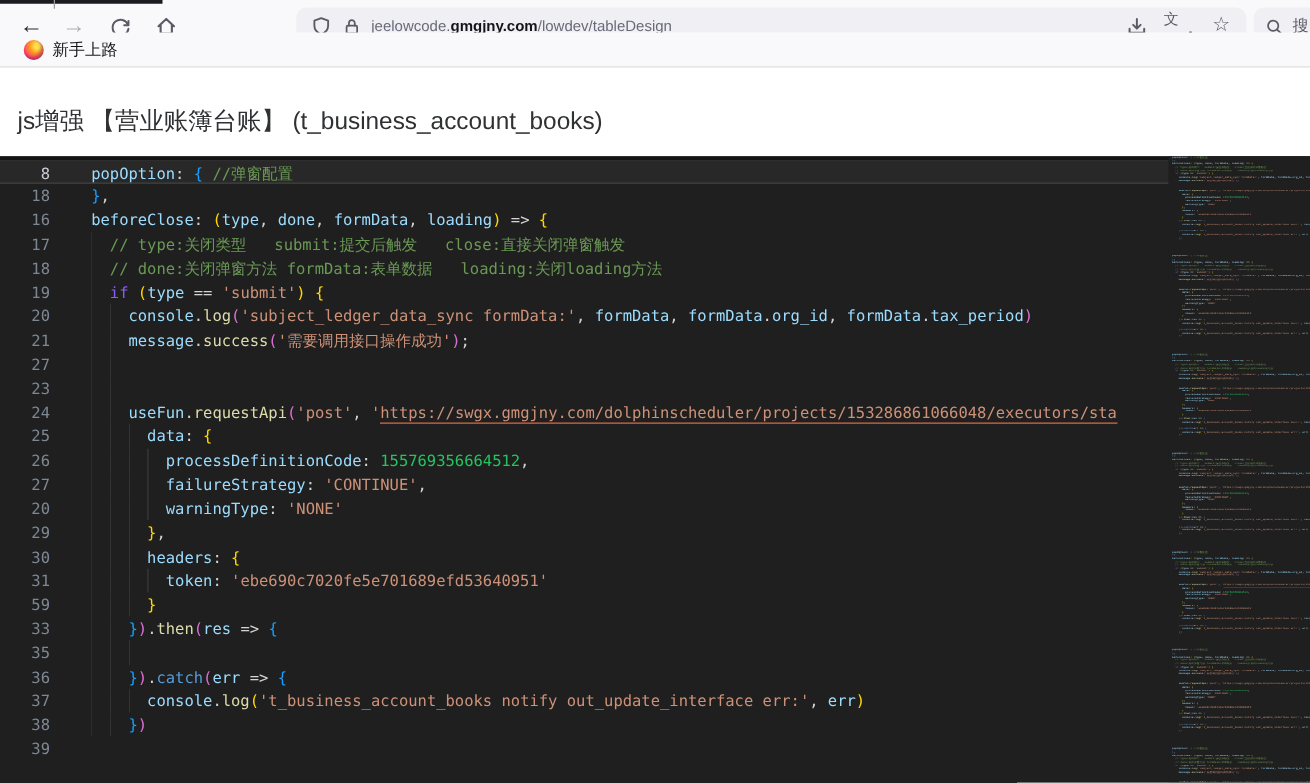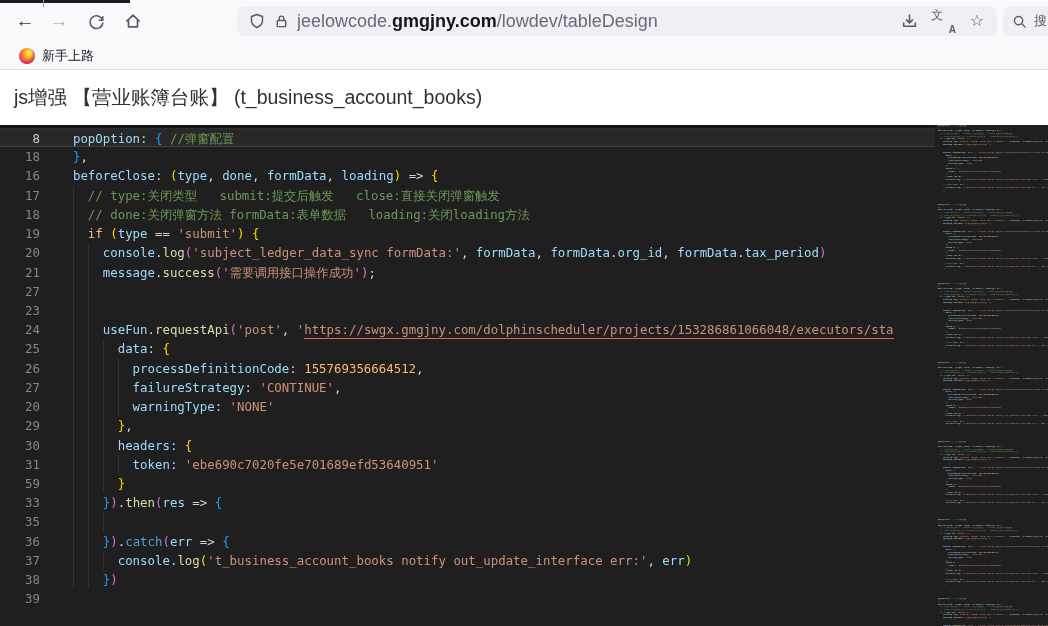--- a/index.html
+++ b/index.html
@@ -9,27 +9,27 @@
   
   .toolbar{position:absolute;left:0;top:0;width:1048px;height:42px;background:#f9f9fb;}
   .tabrest{position:absolute;left:0;top:0;width:130px;height:3px;background:#1c1b22;}
   .tabrest .tick{position:absolute;left:43px;top:0;width:1px;height:7px;background:#9b9b9b;}
   .navbtn{position:absolute;top:5px;width:30px;height:32px;display:flex;align-items:center;
           justify-content:center;color:#2b2b33;font-size:19px;border-radius:4px;}
   .navbtn.disabled{color:#b1b1bc;}
   .urlbar{position:absolute;left:237px;top:6px;width:760px;height:30px;background:#f0f0f4;
           border-radius:8px;display:flex;align-items:center;padding:0 8px;box-sizing:border-box;}
   .urlbar .ic{display:flex;align-items:center;justify-content:center;width:24px;height:24px;flex:0 0 auto;}
-  .urltext{flex:1 1 auto;font-size:18px;color:#69697a;white-space:nowrap;overflow:hidden;margin-left:4px;}
+  .urltext{flex:1 1 auto;font-size:12px;color:#69697a;white-space:nowrap;overflow:hidden;margin-left:4px;}
   .urltext .domain{color:#15141a;font-weight:700;}
   .urlicons{display:flex;align-items:center;gap:10px;flex:0 0 auto;margin-left:8px;}
   .searchbar{position:absolute;left:1003px;top:6px;width:120px;height:30px;background:#f0f0f4;
              border-radius:8px;display:flex;align-items:center;padding:0 9px;box-sizing:border-box;
              font-size:13px;color:#5b5b66;gap:7px;}
-  .bookmarks{position:absolute;left:0;top:42px;width:1048px;height:27px;background:#f9f9fb;
+  .bookmarks{position:absolute;left:0;top:26px;width:1048px;height:27px;background:#f9f9fb;
              border-bottom:1px solid #dfdfe4;display:flex;align-items:center;}
   .bm-item{display:flex;align-items:center;gap:7px;margin-left:13px;font-size:13px;color:#15141a;
            padding:3px 6px;border-radius:4px;}
   .ffx{width:16px;height:16px;border-radius:50%;
        background:radial-gradient(circle at 68% 30%,#ffe14d 0 14%,#ff9a1f 38%,#ff4f5e 66%,#b5007f 100%);
        box-shadow:inset -2px -2px 3px rgba(120,0,110,.45);}
   svg.lineic{stroke:#5b5b66;fill:none;stroke-width:1.5;stroke-linecap:round;stroke-linejoin:round;}
   .star{font-size:16px;color:#5b5b66;line-height:1;}
   .translate{position:relative;width:18px;height:18px;color:#5b5b66;}
   .translate .zh{position:absolute;left:0;top:-2px;font-size:12px;}
@@ -48,22 +48,22 @@
   .edge-top{position:absolute;left:0;top:0;width:100%;height:3px;background:#141414;}
   .code-rows{position:absolute;left:0;top:3px;right:113px;bottom:0;overflow:hidden;}
   .crow{position:relative;height:19.23px;line-height:19.23px;
         font-family:"DejaVu Sans Mono",monospace;font-size:12.4px;box-sizing:border-box;}
   .crow.cur{background:#282828;border-top:1px solid #2e2e2e;border-bottom:1px solid #414141;}
   .gut{position:absolute;left:0;top:0;width:40px;text-align:right;color:#7d8896;}
   .crow.cur .gut{color:#c8ccd4;}
   .guides{position:absolute;left:73px;top:0;bottom:0;
           background-image:repeating-linear-gradient(to right,#323232 0 1px,transparent 1px 15px);}
   .ctext{position:absolute;left:58px;top:0;white-space:pre;color:#d4d4d4;}
-  .tk-pln{color:#d4d4d4}.tk-prop{color:#9cdcfe}.tk-cmt{color:#6a9955}.tk-kw{color:#fdba74}
-  .tk-kwb{color:#569cd6}.tk-str{color:#ce9178}.tk-num{color:#fdba74}.tk-fn{color:#dcdcaa}
+  .tk-pln{color:#d4d4d4}.tk-prop{color:#9cdcfe}.tk-cmt{color:#6a9955}.tk-kw{color:#8b5cf6}
+  .tk-kwb{color:#569cd6}.tk-str{color:#ce9178}.tk-num{color:#22c55e}.tk-fn{color:#dcdcaa}
   .tk-b1{color:#ffd700}.tk-b2{color:#da70d6}.tk-b3{color:#179fff}
   .tk-lnk{color:#ce9178;border-bottom:1.5px solid #de6a48;padding-bottom:1px;}
   .minimap{position:absolute;right:0;top:0;width:113px;height:100%;overflow:hidden;background:#1f1f1f;}
   .mrow{height:2.7px;line-height:2.7px;font-family:"DejaVu Sans Mono",monospace;font-size:2.2px;
         white-space:pre;overflow:hidden;}
   .mgap{height:9px;}
 </style>
 </head>
 <body>
 

